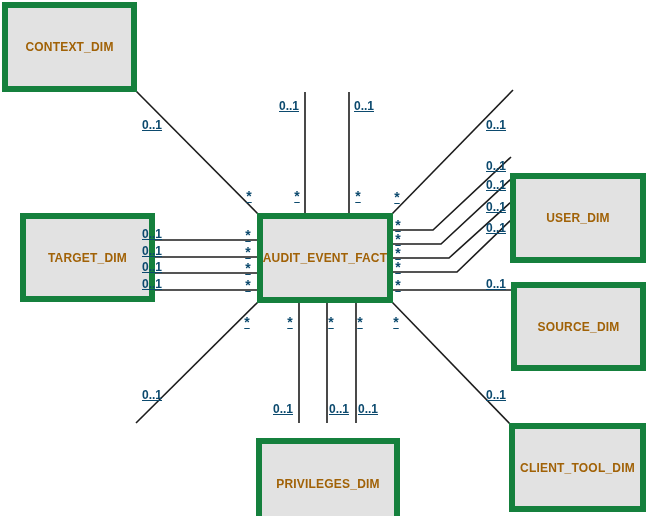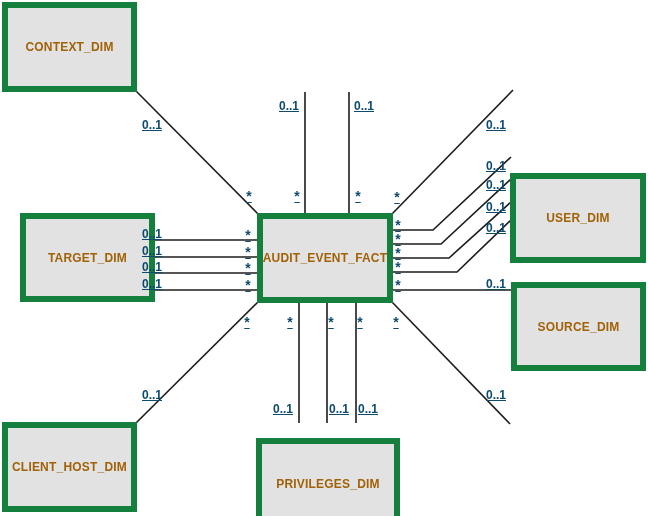--- a/index.html
+++ b/index.html
@@ -87,22 +87,22 @@
     <path d="M327 302 L327 423"></path>
     <path d="M356 302 L356 423"></path>
     <path d="M392 302 L510 424"></path>
   </svg>
 
   <div class="entity e-context">CONTEXT_DIM</div>
   <div class="entity e-user">USER_DIM</div>
   <div class="entity e-target">TARGET_DIM</div>
   <div class="entity e-fact">AUDIT_EVENT_FACT</div>
   <div class="entity e-source">SOURCE_DIM</div>
-  <div class="entity e-host">CLIENT_HOST_DIM</div>
   <div class="entity e-priv">PRIVILEGES_DIM</div>
+  <div class="entity e-tool">CLIENT_TOOL_DIM</div>
 
   <span class="card" style="left:142px; top:118px;">0..1</span>
   <span class="card" style="left:279px; top:99px;">0..1</span>
   <span class="card" style="left:354px; top:99px;">0..1</span>
   <span class="card" style="left:486px; top:118px;">0..1</span>
   <span class="card" style="left:486px; top:159px;">0..1</span>
   <span class="card" style="left:486px; top:178px;">0..1</span>
   <span class="card" style="left:486px; top:200px;">0..1</span>
   <span class="card" style="left:486px; top:221px;">0..1</span>
   <span class="card" style="left:486px; top:277px;">0..1</span>

